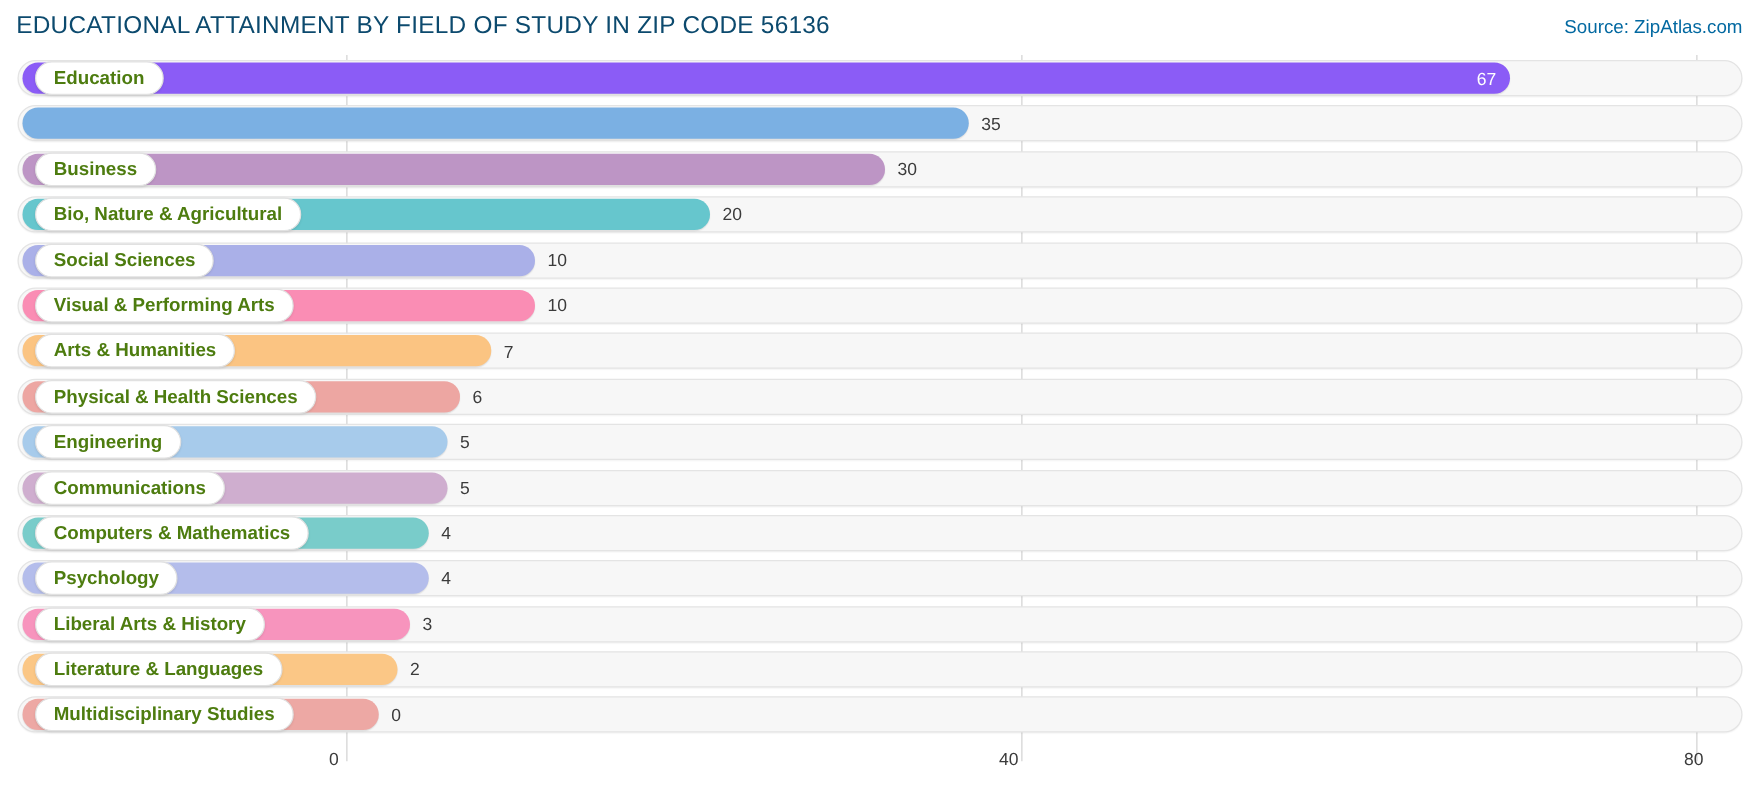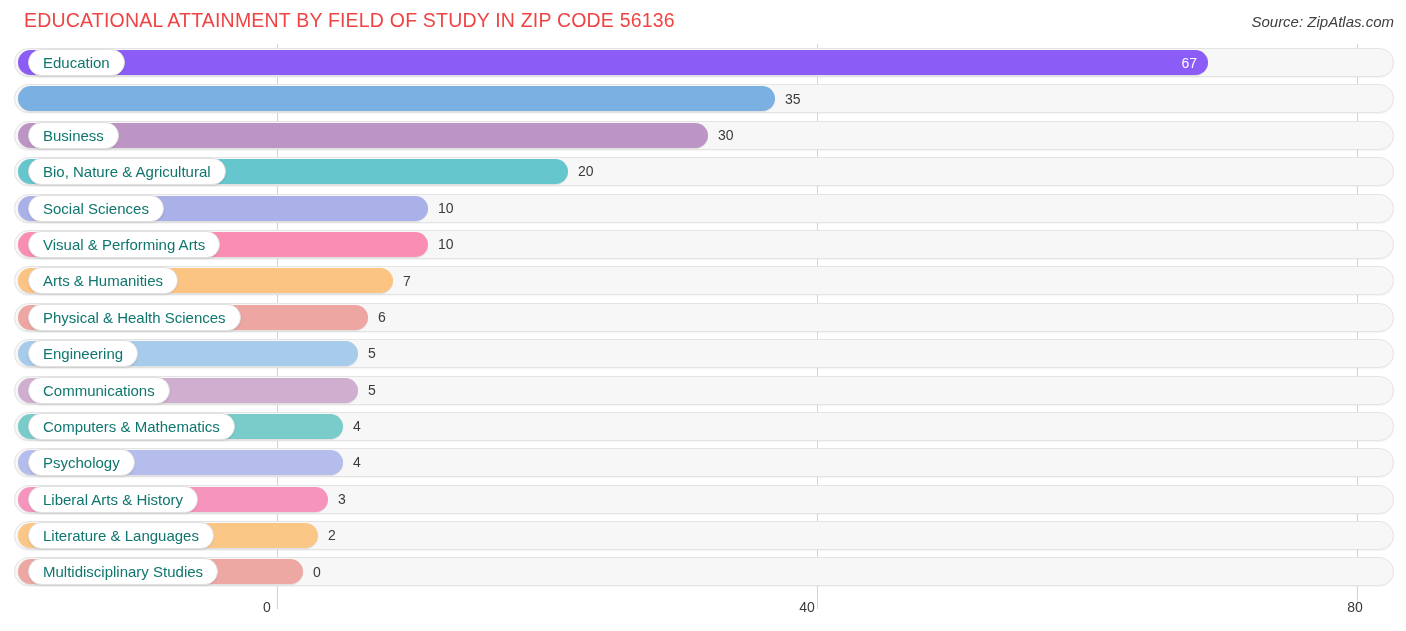--- a/index.html
+++ b/index.html
@@ -19,30 +19,28 @@
   .header {
     position: absolute;
     top: 0; left: 0;
     width: 1406px; height: 44px;
   }
   .chart-title {
     position: absolute;
     left: 13px; top: 9px;
     font-size: 19.5px;
     letter-spacing: 0.2px;
-    color: #ef4444;
-    white-space: nowrap;
-    margin-left: 11px;
+    color: #0c4a6e;
+    white-space: nowrap;
   }
   .chart-source {
     position: absolute;
     right: 12px; top: 13px;
     font-size: 15px;
-    font-style: italic;
-    color: #404040;
+    color: #0369a1;
     white-space: nowrap;
   }
   
   .plot {
     position: absolute;
     left: 0; top: 44px;
     width: 1406px; height: 552px;
   }
   .gridlines {
     position: absolute;
@@ -104,23 +102,24 @@
     display: flex;
     align-items: center;
     padding: 0 14px 0 14px;
     background: #ffffff;
     border: 1px solid #e1e1e1;
     border-radius: 14px;
     box-shadow: 0 1px 2px rgba(0,0,0,0.10);
   }
   .cat-label {
     font-size: 15px;
-    color: #0f766e;
+    color: #4d7c0f;
     white-space: nowrap;
     line-height: 1;
+    font-weight: bold;
   }
   
   .axis {
     position: absolute;
     left: 0; top: 596px;
     width: 1406px; height: 35px;
   }
   .tick-label {
     position: absolute;
     top: 3px;

